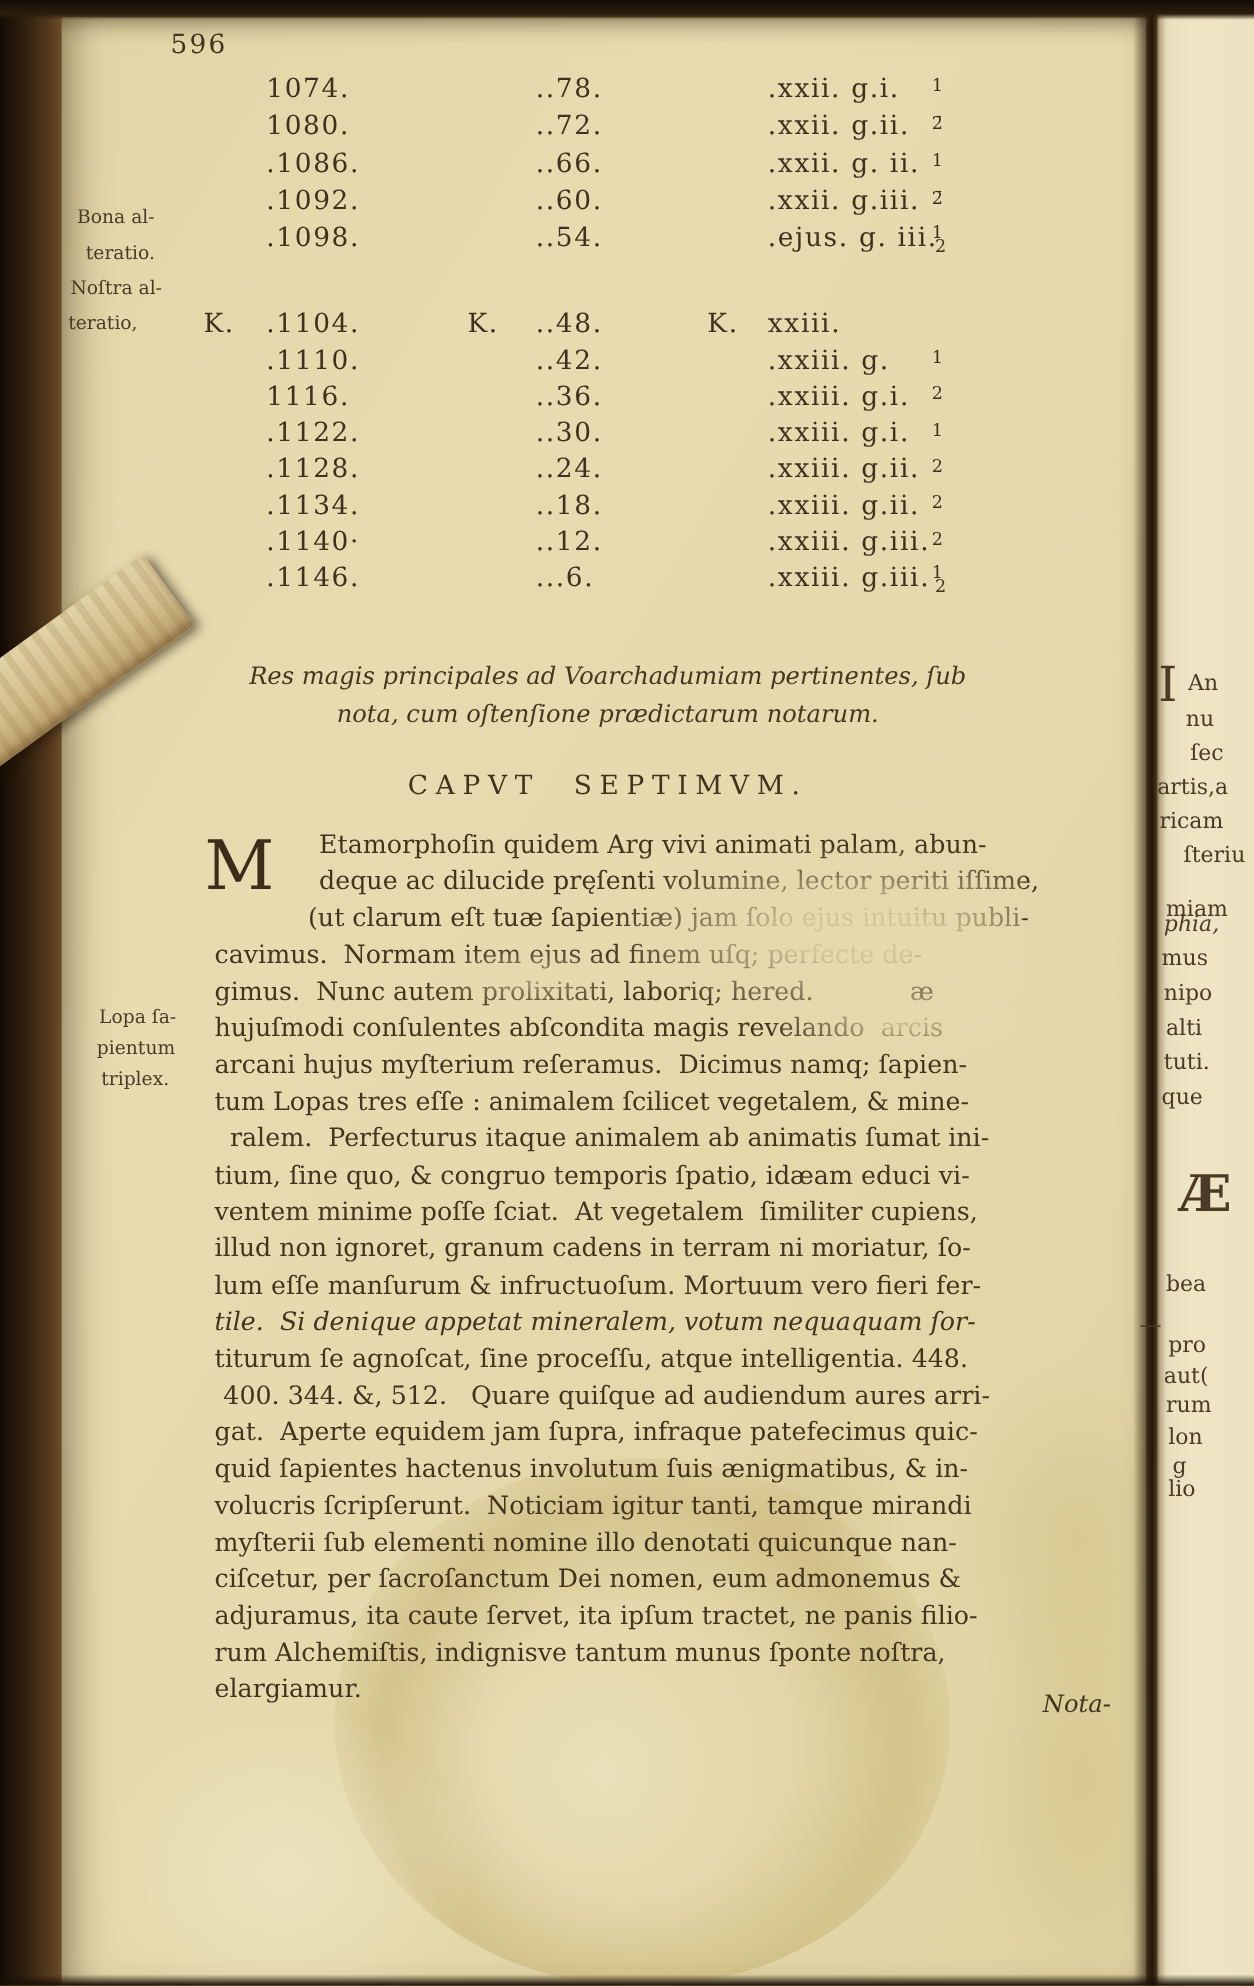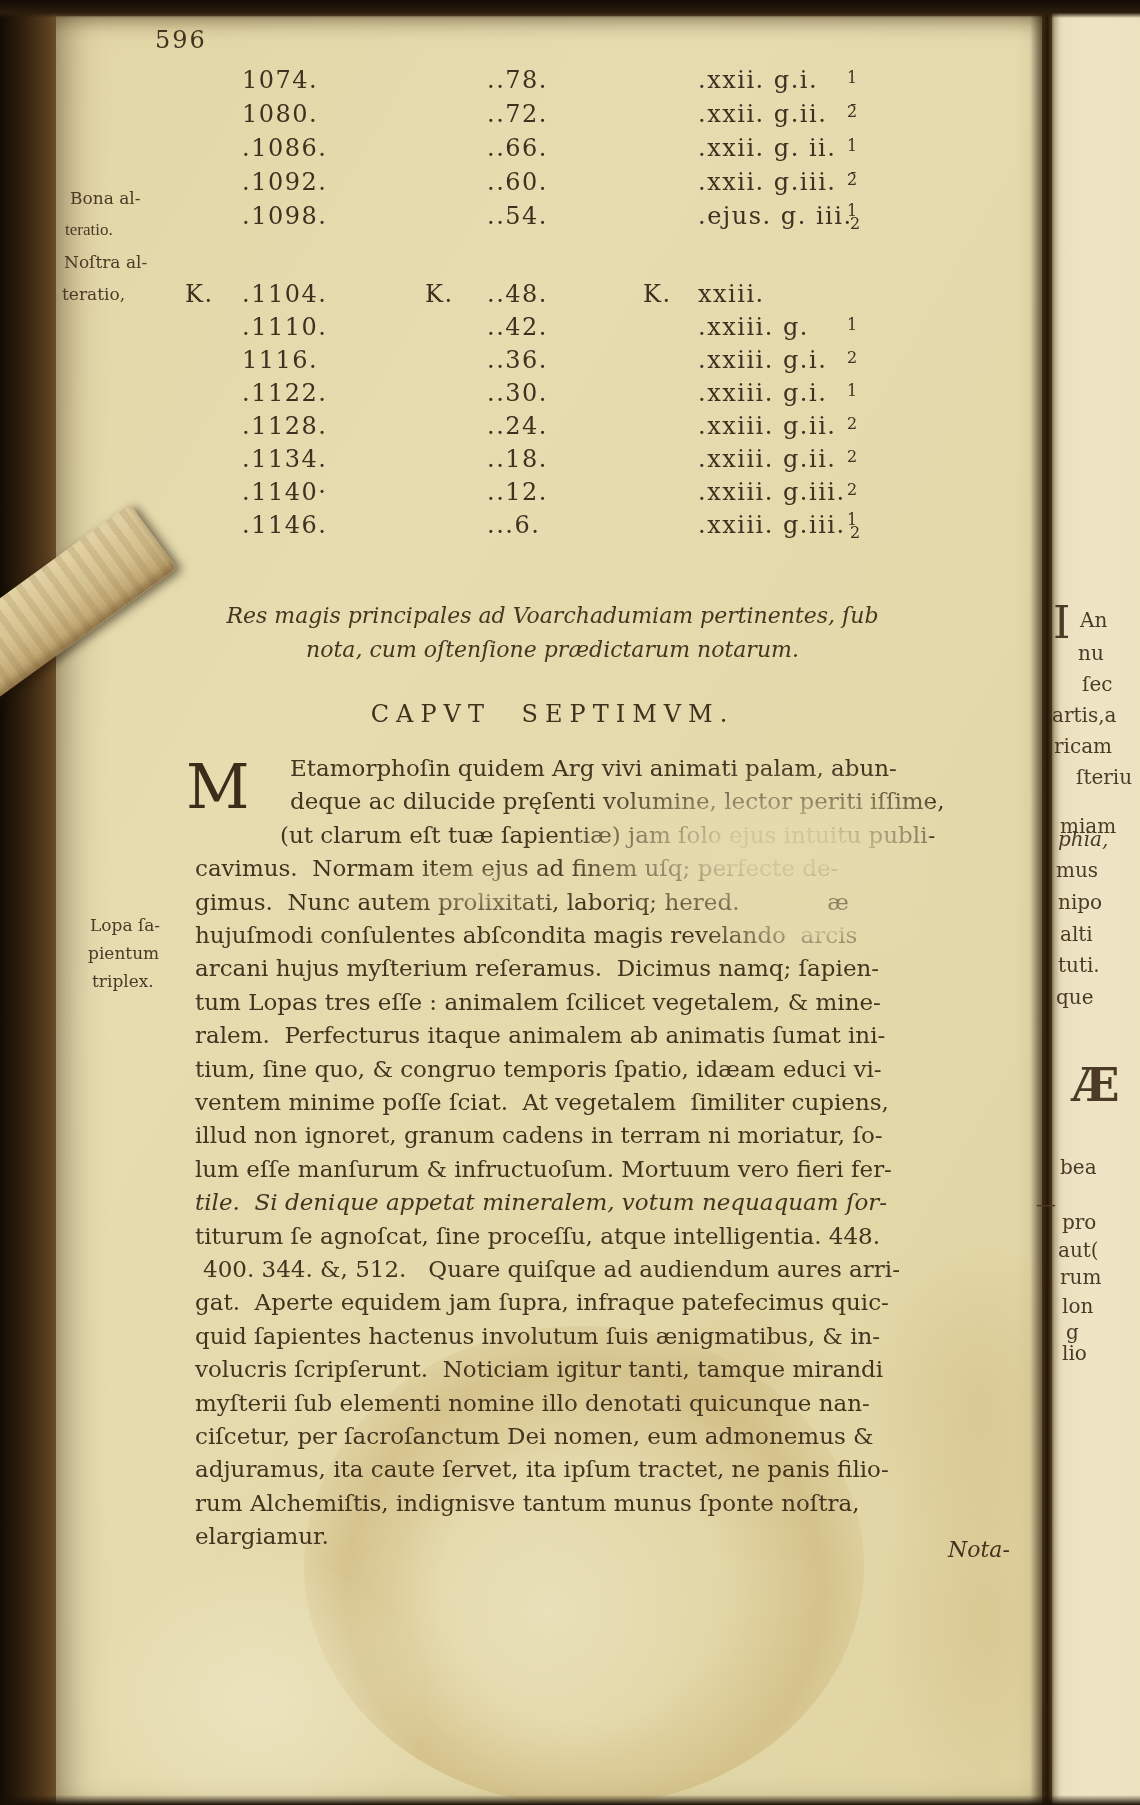--- a/index.html
+++ b/index.html
@@ -183,21 +183,21 @@
         <span class="tcell" style="left: 513px;">.xxiii. g.iii.</span>
         <span class="tfrac" style="left: 662px;">
           <span class="ft">1</span>
           <span class="fb">2</span>
         </span>
       </div>
     </div>
 
   <div id="margin-notes">
       <div class="mnote" style="left: 70px; top: 188px;">Bona al-</div>
-      <div class="mnote" style="left: 65px; top: 220px; font-family: Liberation Serif, serif;">teratio.</div>
+      <div class="mnote" style="left: 78px; top: 220px;">teratio.</div>
       <div class="mnote" style="left: 64px; top: 252px;">Noſtra al-</div>
       <div class="mnote" style="left: 62px; top: 284px;">teratio,</div>
       <div class="mnote" style="left: 90px; top: 915px;">Lopa ſa-</div>
       <div class="mnote" style="left: 88px; top: 943px;">pientum</div>
       <div class="mnote" style="left: 92px; top: 971px;">triplex.</div>
     </div>
 
   <div class="hline" style="top:603px;">Res magis principales ad Voarchadumiam pertinentes, ſub</div>
   <div class="hline" style="top:637px;">nota, cum oſtenſione prædictarum notarum.</div>
   <div class="chapter" style="top:700px;">CAPVT SEPTIMVM.</div>
@@ -205,21 +205,21 @@
   <div class="dropcap">M</div>
   <div id="body-lines">
       <div class="bline" style="left: 290px; top: 755px;">Etamorphoſin quidem Arg vivi animati palam, abun-</div>
       <div class="bline" style="left: 290px; top: 788.4px;">deque ac dilucide pręſenti volumine, lector periti iſſime,</div>
       <div class="bline" style="left: 280px; top: 821.8px;">(ut clarum eſt tuæ ſapientiæ) jam ſolo ejus intuitu publi-</div>
       <div class="bline" style="left: 195px; top: 855.2px;">cavimus.  Normam item ejus ad finem uſq; perfecte de-</div>
       <div class="bline" style="left: 195px; top: 888.6px;">gimus.  Nunc autem prolixitati, laboriq; hered.&nbsp;&nbsp;&nbsp;&nbsp;&nbsp;&nbsp;&nbsp;&nbsp;&nbsp;&nbsp;&nbsp;&nbsp;æ</div>
       <div class="bline" style="left: 195px; top: 922px;">hujuſmodi conſulentes abſcondita magis revelando  arcis</div>
       <div class="bline" style="left: 195px; top: 955.4px;">arcani hujus myſterium reſeramus.  Dicimus namq; ſapien-</div>
       <div class="bline" style="left: 195px; top: 988.8px;">tum Lopas tres eſſe : animalem ſcilicet vegetalem, &amp; mine-</div>
-      <div class="bline" style="left: 195px; top: 1022.2px;">ralem.  Perfecturus itaque animalem ab animatis ſumat ini-</div>
+      <div class="bline" style="left: 209px; top: 1022.2px;">ralem.  Perfecturus itaque animalem ab animatis ſumat ini-</div>
       <div class="bline" style="left: 195px; top: 1055.6px;">tium, ſine quo, &amp; congruo temporis ſpatio, idæam educi vi-</div>
       <div class="bline" style="left: 195px; top: 1089px;">ventem minime poſſe ſciat.  At vegetalem  ſimiliter cupiens,</div>
       <div class="bline" style="left: 195px; top: 1122.4px;">illud non ignoret, granum cadens in terram ni moriatur, ſo-</div>
       <div class="bline" style="left: 195px; top: 1155.8px;">lum eſſe manſurum &amp; infructuoſum. Mortuum vero fieri fer-</div>
       <div class="bline" style="left: 195px; top: 1189.2px; font-style: italic;">tile.  Si denique appetat mineralem, votum nequaquam ſor-</div>
       <div class="bline" style="left: 195px; top: 1222.6px;">titurum ſe agnoſcat, ſine proceſſu, atque intelligentia. 448.</div>
       <div class="bline" style="left: 203px; top: 1256px;">400. 344. &amp;, 512.   Quare quiſque ad audiendum aures arri-</div>
       <div class="bline" style="left: 195px; top: 1289.4px;">gat.  Aperte equidem jam ſupra, infraque patefecimus quic-</div>
       <div class="bline" style="left: 195px; top: 1322.8px;">quid ſapientes hactenus involutum ſuis ænigmatibus, &amp; in-</div>
       <div class="bline" style="left: 195px; top: 1356.2px;">volucris ſcripſerunt.  Noticiam igitur tanti, tamque mirandi</div>

